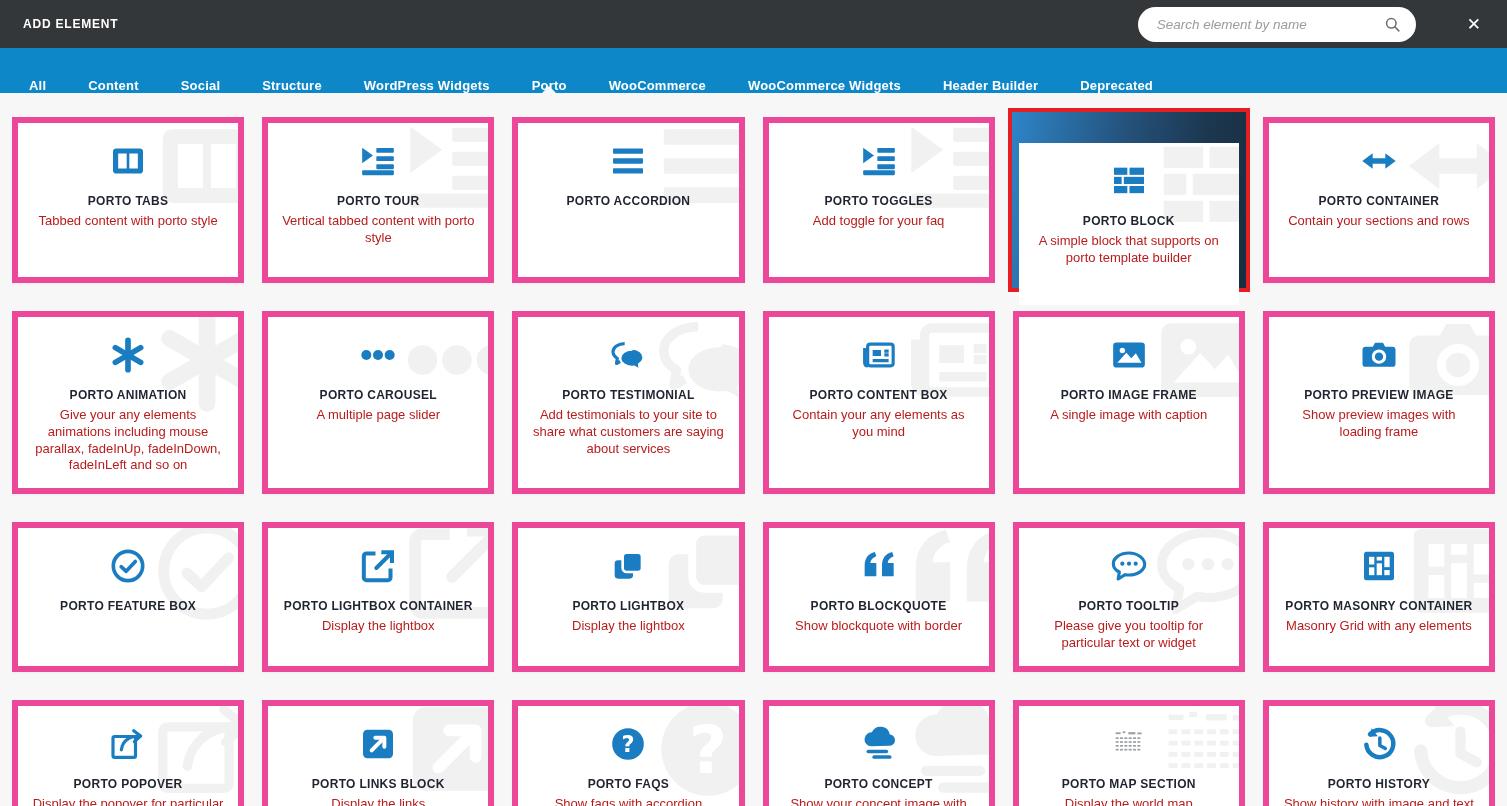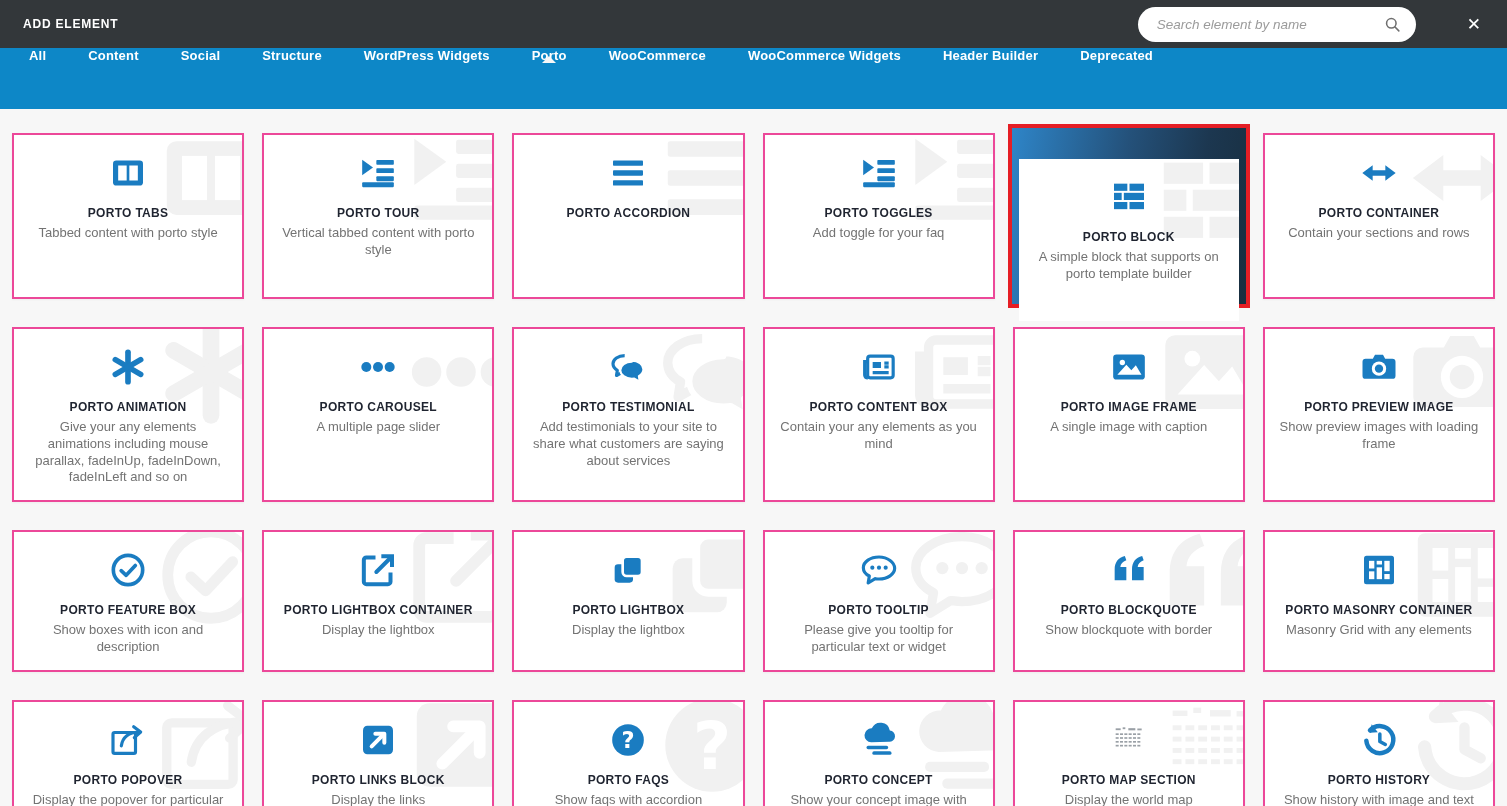--- a/index.html
+++ b/index.html
@@ -15,48 +15,48 @@
     border-radius:18px; display:flex; align-items:center; margin-right:22px; }
   .search-input { border:none; outline:none; background:transparent; width:100%;
     height:100%; padding:0 42px 0 19px; font-size:13.5px; color:#555;
     font-family:"Liberation Sans", sans-serif; }
   .search-input::placeholder { font-style:italic; color:#9b9b9b; }
   .search-icon { position:absolute; right:14px; top:8px; width:19px; height:19px; }
   .close-btn { color:#fff; font-size:17px; line-height:1; cursor:pointer;
     padding:4px 6px; font-weight:400; }
 
   
-  .tab-bar { height:61px; background:#0d87c7; display:flex; align-items:flex-start;
+  .tab-bar { height:45px; background:#0d87c7; display:flex; align-items:flex-end;
     padding-left:8px; }
   .tab { position:relative; display:flex; align-items:center; padding:0 21px;
     color:#fff; font-size:13px; font-weight:700; letter-spacing:.2px; cursor:pointer; }
   .tab.active::after { content:""; position:absolute; bottom:0; left:50%;
     transform:translateX(-50%); width:0; height:0;
     border:7px solid transparent; border-bottom:7px solid #f7f7f7; border-top:none; }
 
   
   .element-grid { display:grid; grid-template-columns:repeat(6,1fr);
     column-gap:18px; row-gap:28px; padding:24px 12px 0 12px; }
   .card { position:relative; cursor:pointer; }
   .card-inner { position:relative; background:#fff; height:100%; overflow:hidden;
-    border:2px solid #ec4899; box-shadow:0 1px 2px rgba(0,0,0,.04);
+    border:6px solid #ec4899; box-shadow:0 1px 2px rgba(0,0,0,.04);
     text-align:center; padding:18px 13px 14px 13px; }
   .card.selected { margin:-9px -5px; z-index:2;
     border:4px solid #e51e25; padding:7px;
     background:linear-gradient(100deg,#2e85c8 0%, #24517a 45%, #1c3750 75%, #182e3f 100%); }
   .card.selected .card-inner { border:none; box-shadow:none;margin-top:24px; }
   .watermark { position:absolute; top:-16px; right:-28px; width:118px; height:118px;
     color:#f1f1f1; pointer-events:none; }
   .watermark svg { width:100%; height:100%; }
   .card-icon { position:relative; width:40px; height:40px; margin:0 auto;
     color:#1a7cc1; }
   .card-icon svg { width:100%; height:100%; }
   .card-title { position:relative; margin-top:13px; font-size:12px; font-weight:700;
     color:#1f2430; letter-spacing:.3px; }
-  .card-desc { position:relative; margin-top:5px; font-size:13px; color:#737373;
+  .card-desc { position:relative; margin-top:5px; font-size:13px; color:#b91c1c;
     line-height:1.3; }
 </style>
 </head>
 <body>
 
 <div>
 
   <div class="modal-header">
     <span class="modal-title">ADD ELEMENT</span>
     <span class="header-spacer"></span>
@@ -311,21 +311,20 @@
         <div class="card-inner">
           <span class="watermark"><svg viewBox="0 0 24 24" fill="none" stroke="currentColor" stroke-width="2.2">
               <circle cx="12" cy="12" r="8.8"></circle>
               <path d="M7.9 12.4 L10.9 15.2 L16.4 9.3" stroke-linecap="round" stroke-linejoin="round"></path>
             </svg></span>
           <div class="card-icon"><svg viewBox="0 0 24 24" fill="none" stroke="currentColor" stroke-width="2.2">
               <circle cx="12" cy="12" r="8.8"></circle>
               <path d="M7.9 12.4 L10.9 15.2 L16.4 9.3" stroke-linecap="round" stroke-linejoin="round"></path>
             </svg></div>
           <div class="card-title">PORTO FEATURE BOX</div>
-          <div class="card-desc">Show boxes with icon and description</div>
         </div>
       </div>
       <div class="card">
         <div class="card-inner">
           <span class="watermark"><svg viewBox="0 0 24 24" fill="none" stroke="currentColor" stroke-width="2.4">
               <path d="M19.5 13.5 V19 a1.5 1.5 0 0 1-1.5 1.5 H5 A1.5 1.5 0 0 1 3.5 19 V6 A1.5 1.5 0 0 1 5 4.5 h5.5"></path>
               <path d="M14 3.8 H20.4 V10.2"></path>
               <path d="M11 13.2 L20 4.2" stroke-linecap="round"></path>
             </svg></span>
           <div class="card-icon"><svg viewBox="0 0 24 24" fill="none" stroke="currentColor" stroke-width="2.4">
@@ -342,56 +341,56 @@
           <span class="watermark"><svg viewBox="0 0 24 24">
               <rect x="4" y="8.6" width="11" height="11" rx="2" fill="currentColor"></rect>
               <rect x="8.8" y="4" width="11.6" height="11.6" rx="2.4" fill="currentColor" stroke="#fff" stroke-width="1.6"></rect>
             </svg></span>
           <div class="card-icon"><svg viewBox="0 0 24 24">
               <rect x="4" y="8.6" width="11" height="11" rx="2" fill="currentColor"></rect>
               <rect x="8.8" y="4" width="11.6" height="11.6" rx="2.4" fill="currentColor" stroke="#fff" stroke-width="1.6"></rect>
             </svg></div>
           <div class="card-title">PORTO LIGHTBOX</div>
           <div class="card-desc">Display the lightbox</div>
+        </div>
+      </div>
+      <div class="card">
+        <div class="card-inner">
+          <span class="watermark"><svg viewBox="0 0 24 24" fill="currentColor">
+              <g transform="rotate(180 12 12)">
+                <path d="M3.2 5.8 h7 v6.6 c0 4.3-2.2 7-6.1 8 l-0.9-2.5 c2.2-0.8 3.4-2.2 3.6-4.1 h-3.6 Z"></path>
+                <path d="M13.6 5.8 h7 v6.6 c0 4.3-2.2 7-6.1 8 l-0.9-2.5 c2.2-0.8 3.4-2.2 3.6-4.1 h-3.6 Z"></path>
+              </g>
+            </svg></span>
+          <div class="card-icon"><svg viewBox="0 0 24 24" fill="currentColor">
+              <g transform="rotate(180 12 12)">
+                <path d="M3.2 5.8 h7 v6.6 c0 4.3-2.2 7-6.1 8 l-0.9-2.5 c2.2-0.8 3.4-2.2 3.6-4.1 h-3.6 Z"></path>
+                <path d="M13.6 5.8 h7 v6.6 c0 4.3-2.2 7-6.1 8 l-0.9-2.5 c2.2-0.8 3.4-2.2 3.6-4.1 h-3.6 Z"></path>
+              </g>
+            </svg></div>
+          <div class="card-title">PORTO BLOCKQUOTE</div>
+          <div class="card-desc">Show blockquote with border</div>
         </div>
       </div>
       <div class="card">
         <div class="card-inner">
           <span class="watermark"><svg viewBox="0 0 24 24" fill="none" stroke="currentColor" stroke-width="1.9">
               <path d="M12 4.2 c-5.2 0-9.4 2.9-9.4 6.4 0 2.1 1.4 3.9 3.6 5 L5.5 19.8 l4.2-2.6 c0.8 0.1 1.5 0.2 2.3 0.2 5.2 0 9.4-2.9 9.4-6.4 S17.2 4.2 12 4.2 Z" stroke-linejoin="round"></path>
               <circle cx="8" cy="10.6" r="1.25" fill="currentColor" stroke="none"></circle>
               <circle cx="12" cy="10.6" r="1.25" fill="currentColor" stroke="none"></circle>
               <circle cx="16" cy="10.6" r="1.25" fill="currentColor" stroke="none"></circle>
             </svg></span>
           <div class="card-icon"><svg viewBox="0 0 24 24" fill="none" stroke="currentColor" stroke-width="1.9">
               <path d="M12 4.2 c-5.2 0-9.4 2.9-9.4 6.4 0 2.1 1.4 3.9 3.6 5 L5.5 19.8 l4.2-2.6 c0.8 0.1 1.5 0.2 2.3 0.2 5.2 0 9.4-2.9 9.4-6.4 S17.2 4.2 12 4.2 Z" stroke-linejoin="round"></path>
               <circle cx="8" cy="10.6" r="1.25" fill="currentColor" stroke="none"></circle>
               <circle cx="12" cy="10.6" r="1.25" fill="currentColor" stroke="none"></circle>
               <circle cx="16" cy="10.6" r="1.25" fill="currentColor" stroke="none"></circle>
             </svg></div>
           <div class="card-title">PORTO TOOLTIP</div>
           <div class="card-desc">Please give you tooltip for particular text or widget</div>
-        </div>
-      </div>
-      <div class="card">
-        <div class="card-inner">
-          <span class="watermark"><svg viewBox="0 0 24 24" fill="currentColor">
-              <g transform="rotate(180 12 12)">
-                <path d="M3.2 5.8 h7 v6.6 c0 4.3-2.2 7-6.1 8 l-0.9-2.5 c2.2-0.8 3.4-2.2 3.6-4.1 h-3.6 Z"></path>
-                <path d="M13.6 5.8 h7 v6.6 c0 4.3-2.2 7-6.1 8 l-0.9-2.5 c2.2-0.8 3.4-2.2 3.6-4.1 h-3.6 Z"></path>
-              </g>
-            </svg></span>
-          <div class="card-icon"><svg viewBox="0 0 24 24" fill="currentColor">
-              <g transform="rotate(180 12 12)">
-                <path d="M3.2 5.8 h7 v6.6 c0 4.3-2.2 7-6.1 8 l-0.9-2.5 c2.2-0.8 3.4-2.2 3.6-4.1 h-3.6 Z"></path>
-                <path d="M13.6 5.8 h7 v6.6 c0 4.3-2.2 7-6.1 8 l-0.9-2.5 c2.2-0.8 3.4-2.2 3.6-4.1 h-3.6 Z"></path>
-              </g>
-            </svg></div>
-          <div class="card-title">PORTO BLOCKQUOTE</div>
-          <div class="card-desc">Show blockquote with border</div>
         </div>
       </div>
       <div class="card">
         <div class="card-inner">
           <span class="watermark"><svg viewBox="0 0 24 24">
               <rect x="3" y="3.5" width="18" height="17" rx="1.5" fill="currentColor"></rect>
               <g fill="#fff">
                 <rect x="6" y="6.5" width="3.2" height="4.6"></rect>
                 <rect x="6" y="12.8" width="3.2" height="4.7"></rect>
                 <rect x="10.6" y="6.5" width="3.2" height="2.2"></rect>

